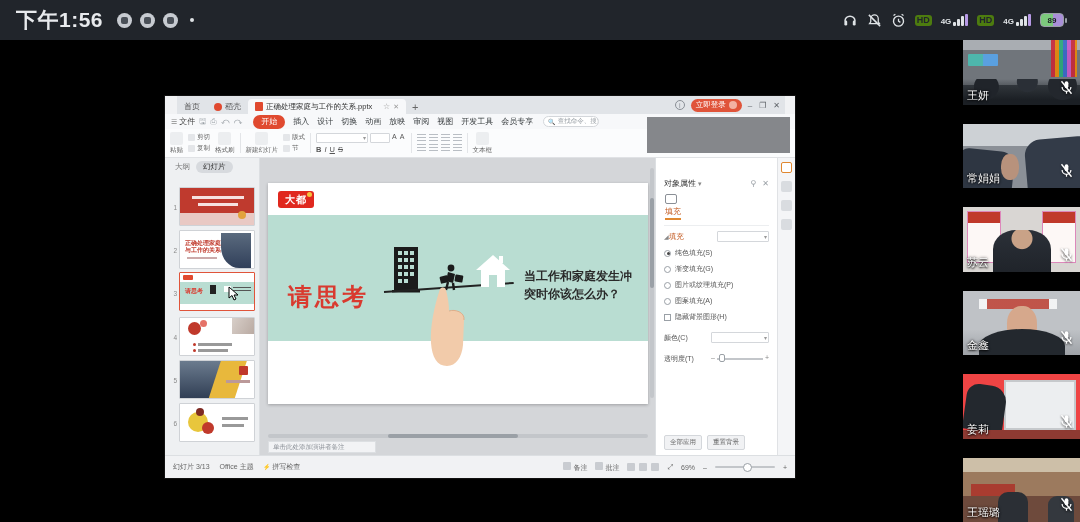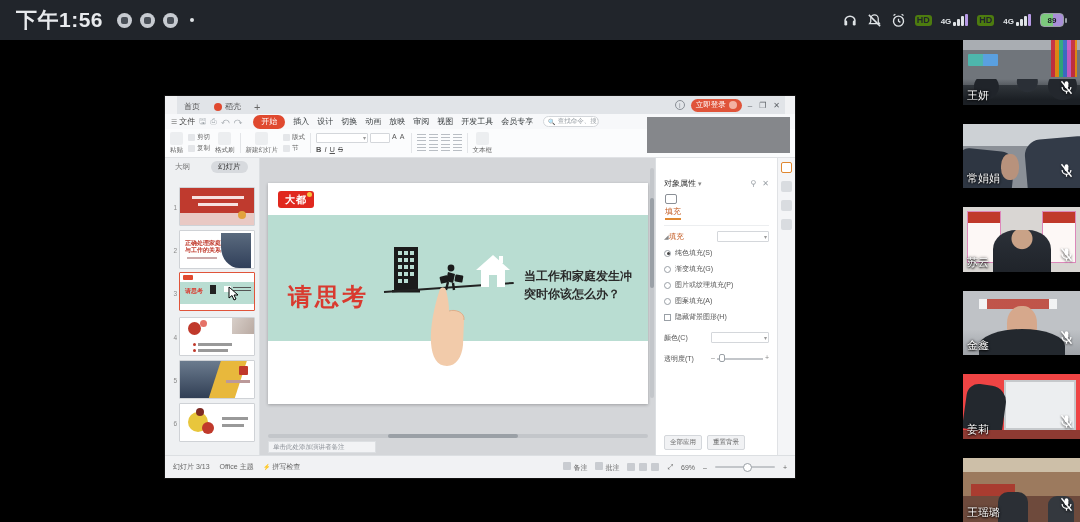--- a/index.html
+++ b/index.html
@@ -105,21 +105,21 @@
   .sizebox { width:20px; height:10px; border:1px solid #d4d7db; background:#fff; border-radius:1px; }
   .aa { font-size:7px; color:#555; letter-spacing:1px; }
   .biu { display:flex; gap:3px; font-size:7.5px; color:#555; align-items:center; }
   .aligncluster { display:flex; flex-direction:column; gap:2px; }
   .alignrow { display:flex; gap:3px; }
   .alicon { width:9px; height:8px; background:repeating-linear-gradient(#b9bec4 0 1px, transparent 1px 3px); }
   .grayoverlay { position:absolute; left:482px; top:21px; width:143px; height:36px; background:#85878b; z-index:30; }
 
   
   .slidespanel { position:absolute; left:0; top:62px; width:95px; height:297px; background:#eef0f2; border-right:1px solid #dcdfe2; }
-  .sp-head { display:flex; align-items:center; gap:21px; padding:3px 6px 2px 10px; }
+  .sp-head { display:flex; align-items:center; gap:6px; padding:3px 6px 2px 10px; }
   .sp-outline { color:#777; font-size:7.5px; }
   .sp-slides { background:#d7dade; border-radius:7px; padding:1px 7px; font-size:7.5px; color:#333; }
   .thumbwrap { position:absolute; left:14px; width:76px; height:39px; background:#fff; border:1px solid #cfd2d6; border-radius:1px; overflow:hidden; }
   .thumbno { position:absolute; left:4px; width:8px; text-align:right; font-size:6.5px; color:#888; }
   .thumbwrap.sel { border:1.5px solid #e0543a; }
   .th1 { background:linear-gradient(#bf3a2e 0 68%, #e9c9c4 68%); }
   .th1 .l1,.th1 .l2 { position:absolute; left:12px; height:3px; background:#fff; opacity:.85; }
   .th1 .l1 { top:8px; width:52px; } .th1 .l2 { top:15px; width:40px; left:18px; }
   .th1 .coin { position:absolute; right:8px; bottom:6px; width:8px; height:8px; border-radius:50%; background:#e2a23c; }
   .th2 .bld { position:absolute; right:3px; top:2px; width:30px; height:35px; background:linear-gradient(#5a6a7e,#31405a); border-radius:0 0 0 60%; }
@@ -347,20 +347,26 @@
 <div class="wps">
 
   <div class="titlebar">
     <div class="ttab">
         <span>首页</span>
       </div>
     <div class="ttab">
         <span class="docer-ic"></span>
         <span>稻壳</span>
       </div>
+    <div class="ttab doc">
+      <span class="doc-ic"></span>
+      <span class="doc-name">正确处理家庭与工作的关系.pptx</span>
+      <span class="t-star"></span>
+      <span class="t-x"></span>
+    </div>
     <div class="ttab t-plus">+</div>
     <div class="title-right">
       <span class="info-ic">i</span>
       <span class="login">
           <span>立即登录</span>
           <span class="av"></span>
         </span>
       <span class="winctl">
         <span>–</span>
         <span>❐</span>

